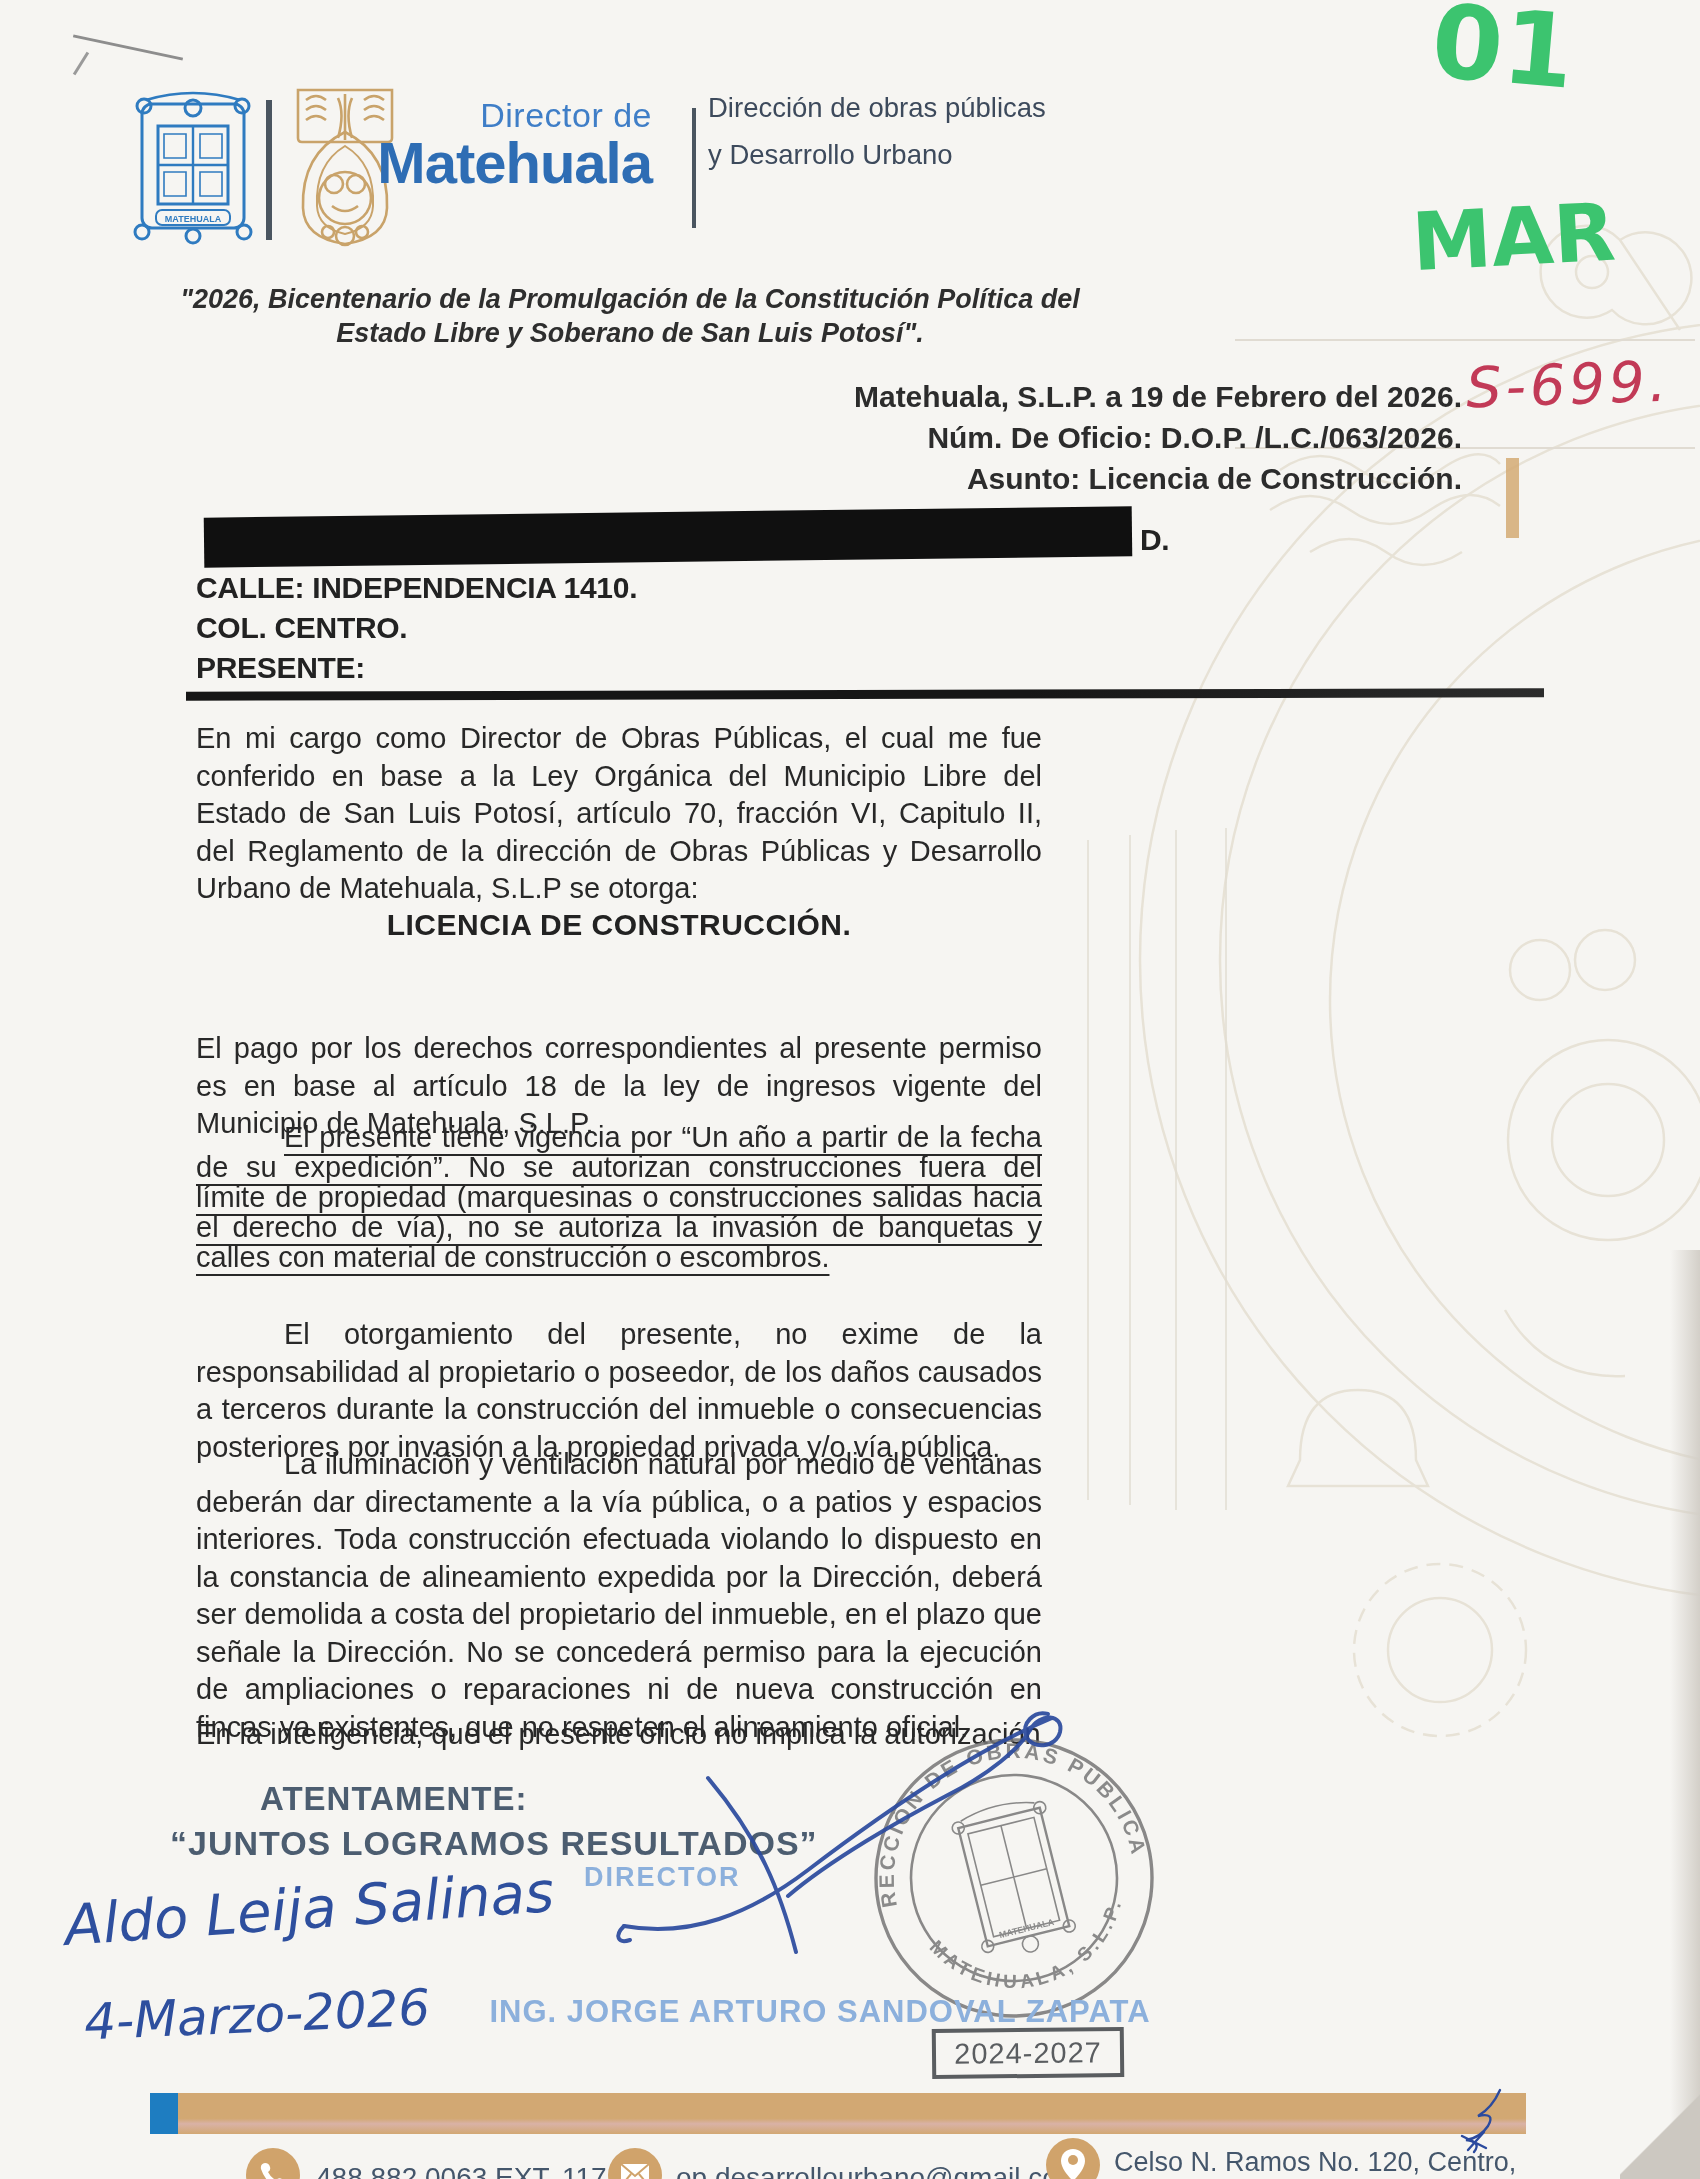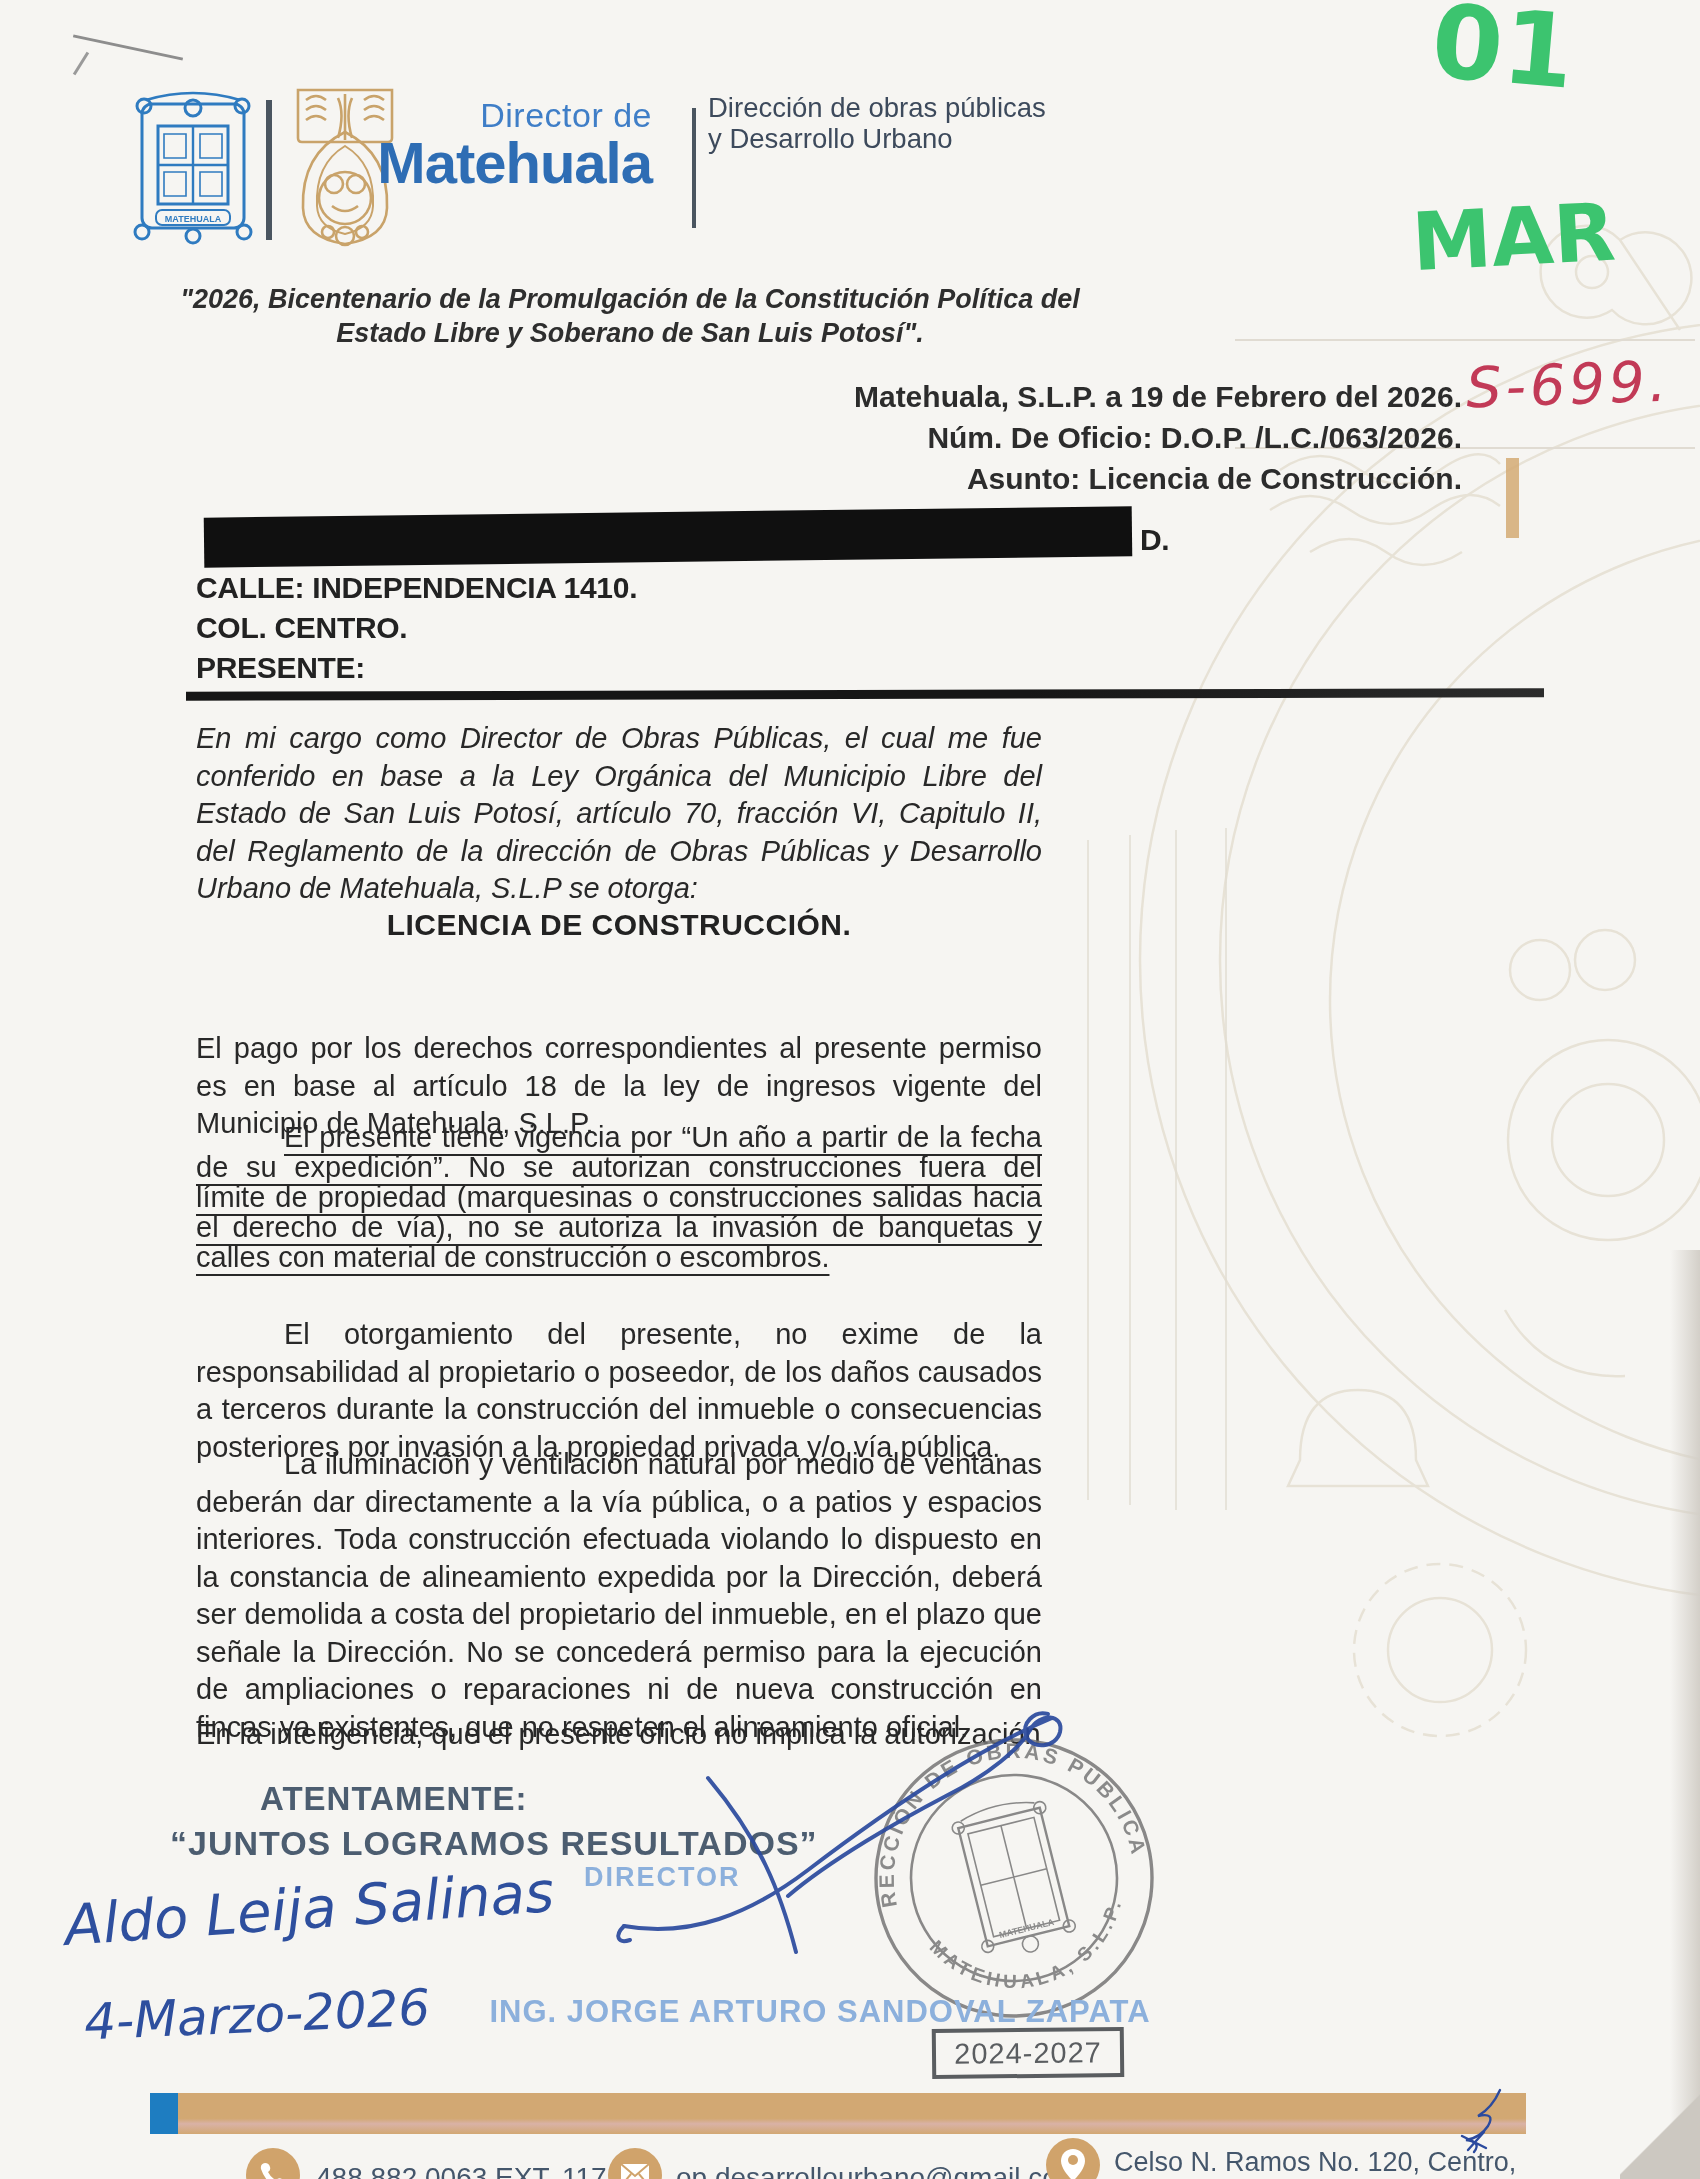--- a/index.html
+++ b/index.html
@@ -106,21 +106,21 @@
         <circle cx="76" cy="152" r="6"></circle>
     </g>
   </svg>
   <div class="abs" style="left:352px;top:96px;width:300px;">
     <div class="brand-top">Director de</div>
     <div class="brand-name">Matehuala</div>
   </div>
   <div class="abs vdiv" style="left:692px;top:108px;width:4px;height:120px;"></div>
   <div class="abs" style="left:708px;top:88px;">
     <div class="dopdu-sub">Dirección de obras públicas</div>
-    <div class="dopdu-sub" style="margin-top:0;">y Desarrollo Urbano</div>
+    <div class="dopdu-sub" style="margin-top:16px;">y Desarrollo Urbano</div>
   </div>
 
   <div class="abs green-ink" style="left:1432px;top:-4px;font-size:102px;transform:rotate(5deg);">01</div>
   <div class="abs green-ink" style="left:1412px;top:198px;font-size:80px;transform:rotate(-3deg);">MAR</div>
 
   <div class="abs quote" style="left:150px;top:282px;width:960px;">"2026, Bicentenario de la Promulgación de la Constitución Política del Estado Libre y Soberano de San Luis Potosí".</div>
 
   <div class="abs meta" style="left:700px;top:376px;width:762px;">
     <div>Matehuala, S.L.P. a 19 de Febrero del 2026.</div>
     <div>Núm. De Oficio: D.O.P. /L.C./063/2026.</div>
@@ -130,21 +130,21 @@
   <div class="abs red-ink" style="left:1466px;top:352px;font-size:56px;transform:rotate(-2deg);letter-spacing:4px;">S-699.</div>
   <div class="abs" style="left:1506px;top:458px;width:13px;height:80px;background:#d3aa74;opacity:.85;"></div>
 
   <div class="abs redact" style="left:204px;top:512px;width:928px;height:50px;transform:rotate(-0.7deg);"></div>
   <div class="abs addr" style="left:1140px;top:520px;">D.</div>
   <div class="abs addr" style="left:196px;top:568px;">CALLE: INDEPENDENCIA 1410.</div>
   <div class="abs addr" style="left:196px;top:608px;">COL. CENTRO.</div>
   <div class="abs addr" style="left:196px;top:648px;">PRESENTE:</div>
   <div class="abs" style="left:186px;top:690px;width:1358px;height:9px;background:linear-gradient(to right,#161616 0%,#161616 62%,#2c2c2c 100%);transform:rotate(-0.15deg);"></div>
 
-  <div class="abs body-par" style="left:196px;top:720px;font-style:italic;">En mi cargo como Director de Obras Públicas, el cual me fue conferido en base a la Ley Orgánica del Municipio Libre del Estado de San Luis Potosí, artículo 70, fracción VI, Capitulo II, del Reglamento de la dirección de Obras Públicas y Desarrollo Urbano de Matehuala, S.L.P se otorga:</div>
+  <div class="abs body-par" style="left:196px;top:720px;">En mi cargo como Director de Obras Públicas, el cual me fue conferido en base a la Ley Orgánica del Municipio Libre del Estado de San Luis Potosí, artículo 70, fracción VI, Capitulo II, del Reglamento de la dirección de Obras Públicas y Desarrollo Urbano de Matehuala, S.L.P se otorga:</div>
   <div class="abs license-title" style="left:196px;top:908px;">LICENCIA DE CONSTRUCCIÓN.</div>
   <div class="abs body-par" style="left:196px;top:1030px;">El pago por los derechos correspondientes al presente permiso es en base al artículo 18 de la ley de ingresos vigente del Municipio de Matehuala, S.L.P.</div>
   <div class="abs body-par uline indent" style="left:196px;top:1122px;line-height:30px;">El presente tiene vigencia por “Un año a partir de la fecha de su expedición”. No se autorizan construcciones fuera del límite de propiedad (marquesinas o construcciones salidas hacia el derecho de vía), no se autoriza la invasión de banquetas y calles con material de construcción o escombros.</div>
   <div class="abs body-par indent" style="left:196px;top:1316px;">El otorgamiento del presente, no exime de la responsabilidad al propietario o poseedor, de los daños causados a terceros durante la construcción del inmueble o consecuencias posteriores por invasión a la propiedad privada y/o vía pública.</div>
   <div class="abs body-par indent" style="left:196px;top:1446px;">La iluminación y ventilación natural por medio de ventanas deberán dar directamente a la vía pública, o a patios y espacios interiores. Toda construcción efectuada violando lo dispuesto en la constancia de alineamiento expedida por la Dirección, deberá ser demolida a costa del propietario del inmueble, en el plazo que señale la Dirección. No se concederá permiso para la ejecución de ampliaciones o reparaciones ni de nueva construcción en fincas ya existentes, que no respeten el alineamiento oficial.</div>
   <div class="abs body-par" style="left:196px;top:1716px;text-align:left;">En la inteligencia, que el presente oficio no implica la autorización</div>
 
   <div class="abs close-head" style="left:260px;top:1780px;width:810px;font-size:33px;letter-spacing:1px;">ATENTAMENTE:</div>
   <div class="abs close-head" style="left:170px;top:1824px;width:860px;font-size:34px;letter-spacing:1px;">“JUNTOS LOGRAMOS RESULTADOS”</div>
   <div class="abs lightblue" style="left:584px;top:1862px;font-size:27px;letter-spacing:2px;">DIRECTOR</div>

